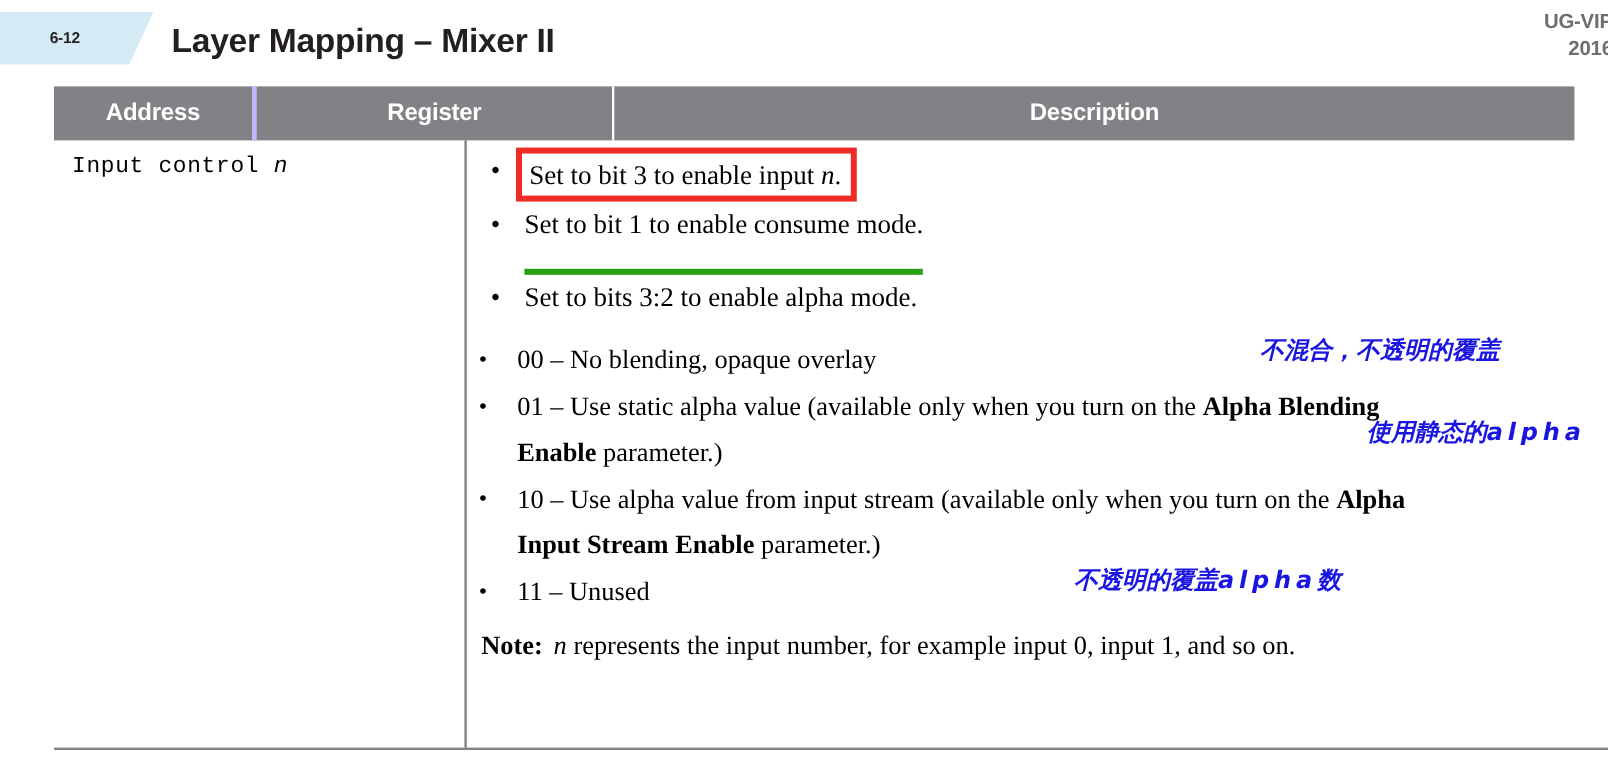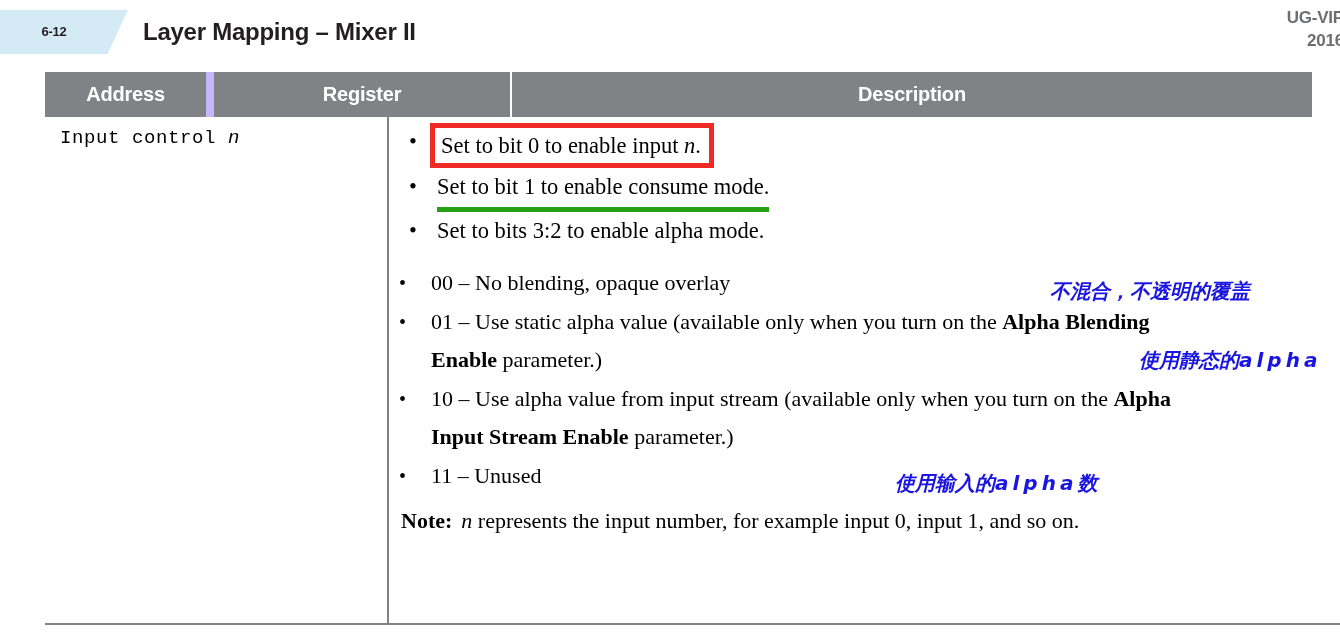--- a/index.html
+++ b/index.html
@@ -40,21 +40,21 @@
     font-weight: bold;
     font-size: 13px;
     color: #231f20;
     letter-spacing: -0.2px;
   }
   .page-title {
     position: absolute;
     left: 143px; top: 18px;
     font-family: "Liberation Sans", sans-serif;
     font-weight: bold;
-    font-size: 24px;
+    font-size: 28px;
     color: #231f20;
     letter-spacing: -0.25px;
     white-space: nowrap;
   }
   .doc-ref {
     position: absolute;
     right: -4px; top: 6px;
     text-align: right;
     font-family: "Liberation Sans", sans-serif;
     font-weight: bold;
@@ -81,21 +81,21 @@
     font-family: "Liberation Sans", sans-serif;
     font-weight: bold;
     font-size: 20px;
     letter-spacing: -0.2px;
     display: flex;
     align-items: center;
     justify-content: center;
     box-sizing: border-box;
     height: 45px;
   }
-  .th-address { width: 169px; border-right: 8px solid #c4b5fd; }
+  .th-address { width: 169px; border-right: 4px solid #c4b5fd; }
   .th-register { width: 298px; border-right: 2px solid #ffffff; }
   .th-description { width: 800px; }
 
   .tbody {
     display: flex;
     height: 508px;
     border-bottom: 2px solid #808285;
     box-sizing: border-box;
   }
   .td {
@@ -157,21 +157,21 @@
   .hl-red {
     display: inline-block;
     border: 5px solid #ee2b24;
     padding: 1px 8px 1px 6px;
     margin-left: -7px;
     line-height: 33px;
   }
   .hl-green {
     display: inline-block;
     border-bottom: 5px solid #27a014;
-    padding-bottom: 1px;
+    padding-bottom: 18px;
   }
 
   ul.lvl2 {
     list-style: none;
     margin: 14px 0 0 0;
     padding: 0;
   }
   ul.lvl2 > li {
     position: relative;
     padding-left: 40px;
@@ -250,21 +250,21 @@
 
     <div class="td td-register">
       <span class="reg-text"><span>Input control </span><i>n</i></span>
     </div>
 
     <div class="td td-description">
 
       <ul class="lvl1">
         <li>
           <span class="dot">•</span>
-          <span class="hl-red"><span>Set to bit 0 to enable input </span><i class="ital">n</i><span>.</span></span>
+          <span class="hl-red"><span>Set to bit 3 to enable input </span><i class="ital">n</i><span>.</span></span>
         </li>
         <li>
           <span class="dot">•</span>
           <span class="hl-green">Set to bit 1 to enable consume mode.</span>
         </li>
         <li>
           <span class="dot">•</span>
           <span>Set to bits 3:2 to enable alpha mode.</span>
         </li>
       </ul>
@@ -291,13 +291,13 @@
       <div class="note">
         <span class="note-lbl">Note:</span><span class="note-body"><i class="ital">n</i><span> represents the input number, for example input 0, input 1, and so on.</span></span>
       </div>
 
     </div>
   </div>
 </div>
 
 <div class="cjk" id="cjk-1"><span>不混合，不透明的覆盖</span></div>
 <div class="cjk" id="cjk-2"><span>使用静态的</span><span class="lat">alpha</span></div>
-<div class="cjk" id="cjk-3"><span>使用输入的</span><span class="lat">alpha</span><span>数</span></div>
+<div class="cjk" id="cjk-3"><span>不透明的覆盖</span><span class="lat">alpha</span><span>数</span></div>
 
 </body></html>

